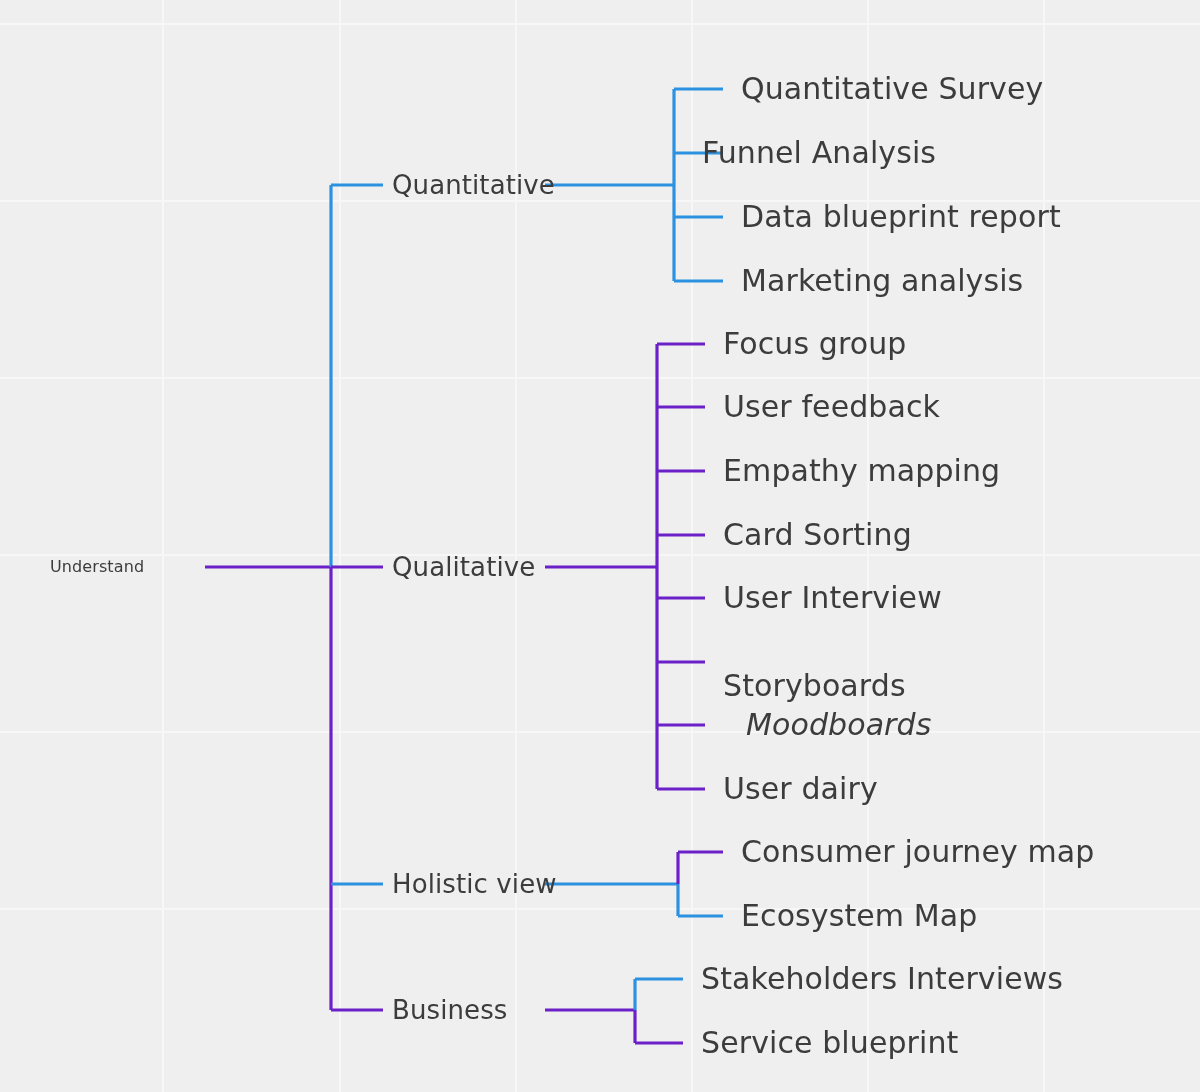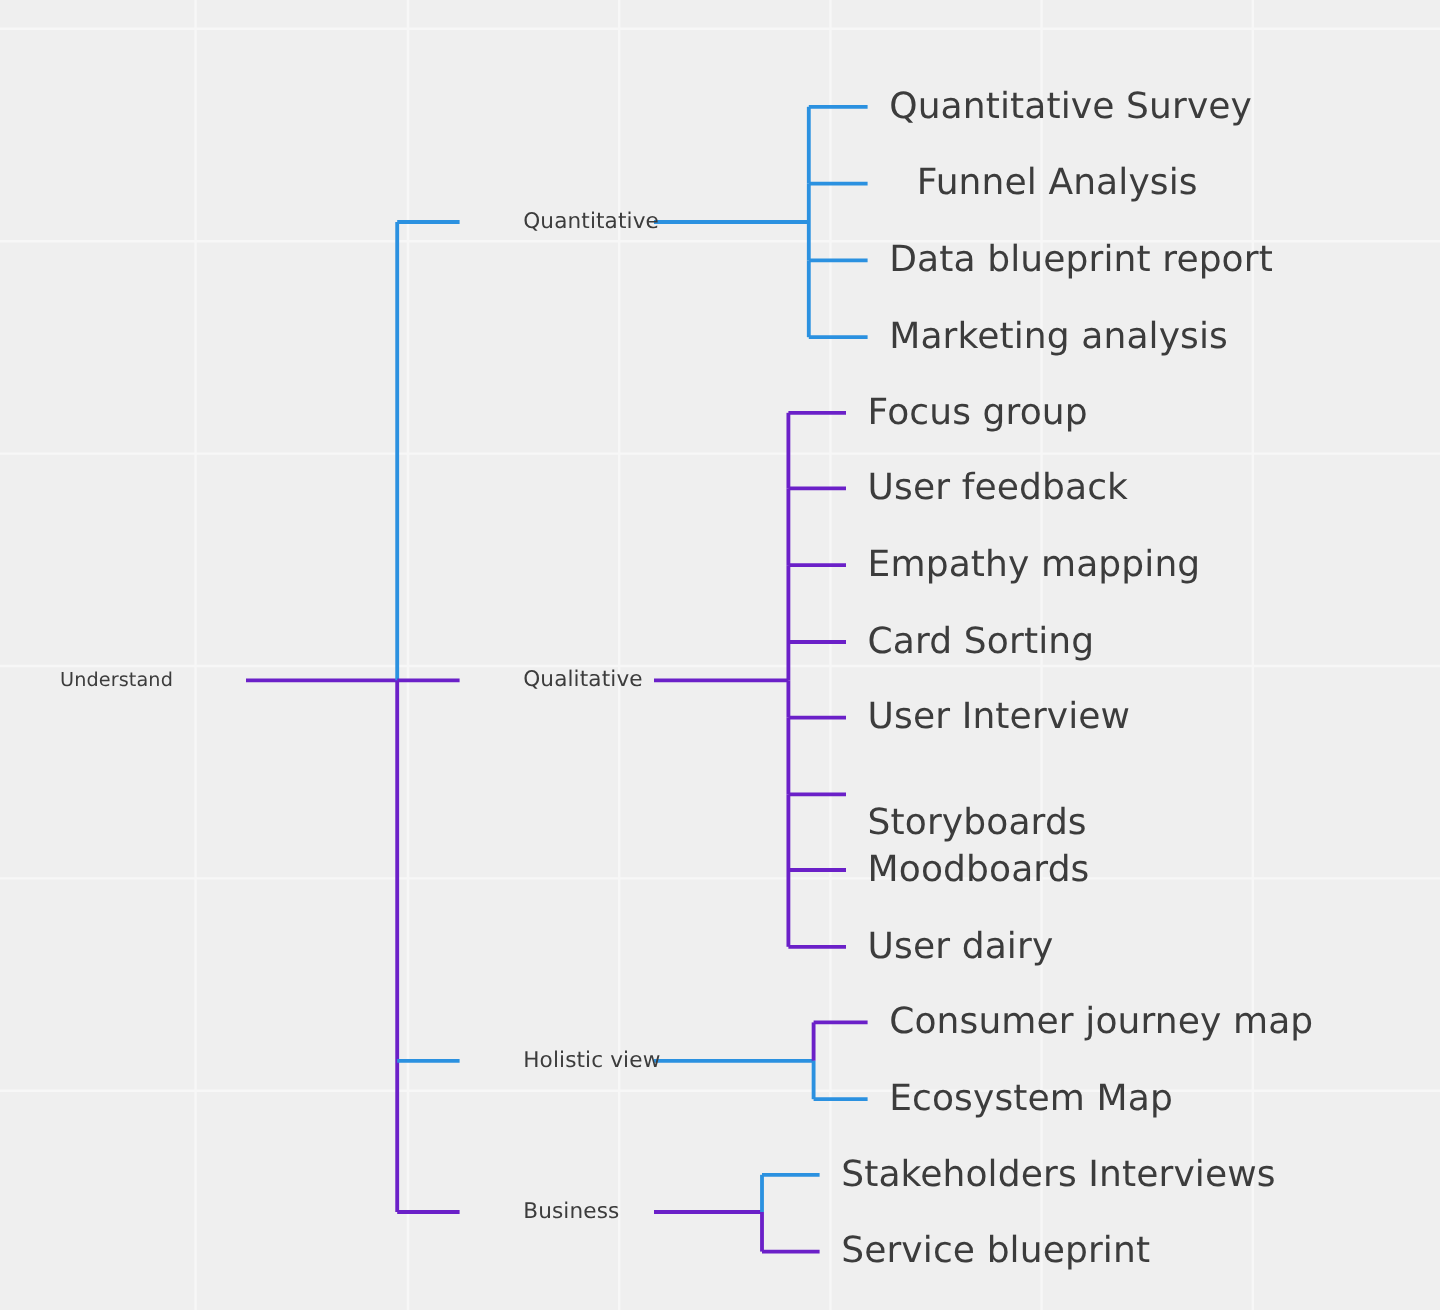--- a/index.html
+++ b/index.html
@@ -34,22 +34,21 @@
     color: #3c3c3c;
     font-size: 23px;
     line-height: 1;
     letter-spacing: 0.1px;
     transform: translateY(-50%);
   }
   .node-label.root {
     font-size: 16px;
   }
   .node-label.level1 {
-    font-size: 18px;
-    margin-left: 44px;
+    font-size: 26px;
   }
   .node-label.leaf {
     font-size: 30px;
   }
 </style>
 </head>
 <body>
 
 <div id="canvas">
 
@@ -111,31 +110,31 @@
       <line x1="635" y1="979" x2="635" y2="1010" stroke="#2b91e0" stroke-width="3.2" stroke-linecap="butt"></line>
       <line x1="635" y1="1010" x2="635" y2="1043" stroke="#6b20c8" stroke-width="3.2" stroke-linecap="butt"></line>
       <line x1="635" y1="979" x2="683" y2="979" stroke="#2b91e0" stroke-width="3.2" stroke-linecap="butt"></line>
       <line x1="635" y1="1043" x2="683" y2="1043" stroke="#6b20c8" stroke-width="3.2" stroke-linecap="butt"></line>
     </svg>
 
   <div id="label-layer">
       <div class="node-label root" style="left: 50px; top: 567px;">Understand</div>
       <div class="node-label level1" style="left: 392px; top: 185px;">Quantitative</div>
       <div class="node-label leaf" style="left: 741px; top: 89px;">Quantitative Survey</div>
-      <div class="node-label leaf" style="left: 764px; top: 153px;">Funnel Analysis</div>
+      <div class="node-label leaf" style="left: 702px; top: 153px;">Funnel Analysis</div>
       <div class="node-label leaf" style="left: 741px; top: 217px;">Data blueprint report</div>
       <div class="node-label leaf" style="left: 741px; top: 281px;">Marketing analysis</div>
       <div class="node-label level1" style="left: 392px; top: 567px;">Qualitative</div>
       <div class="node-label leaf" style="left: 723px; top: 344px;">Focus group</div>
       <div class="node-label leaf" style="left: 723px; top: 407px;">User feedback</div>
       <div class="node-label leaf" style="left: 723px; top: 471px;">Empathy mapping</div>
       <div class="node-label leaf" style="left: 723px; top: 535px;">Card Sorting</div>
       <div class="node-label leaf" style="left: 723px; top: 598px;">User Interview</div>
       <div class="node-label leaf" style="left: 723px; top: 662px; margin-top: 24px;">Storyboards</div>
-      <div class="node-label leaf" style="left: 723px; top: 725px;">Moodboards</div>
+      <div class="node-label leaf" style="left: 746px; top: 725px; font-style: italic;">Moodboards</div>
       <div class="node-label leaf" style="left: 723px; top: 789px;">User dairy</div>
       <div class="node-label level1" style="left: 392px; top: 884px; text-align: right;">Holistic view</div>
       <div class="node-label leaf" style="left: 741px; top: 852px;">Consumer journey map</div>
       <div class="node-label leaf" style="left: 741px; top: 916px;">Ecosystem Map</div>
       <div class="node-label level1" style="left: 392px; top: 1010px;">Business</div>
       <div class="node-label leaf" style="left: 701px; top: 979px;">Stakeholders Interviews</div>
       <div class="node-label leaf" style="left: 701px; top: 1043px;">Service blueprint</div>
     </div>
 
 </div>

